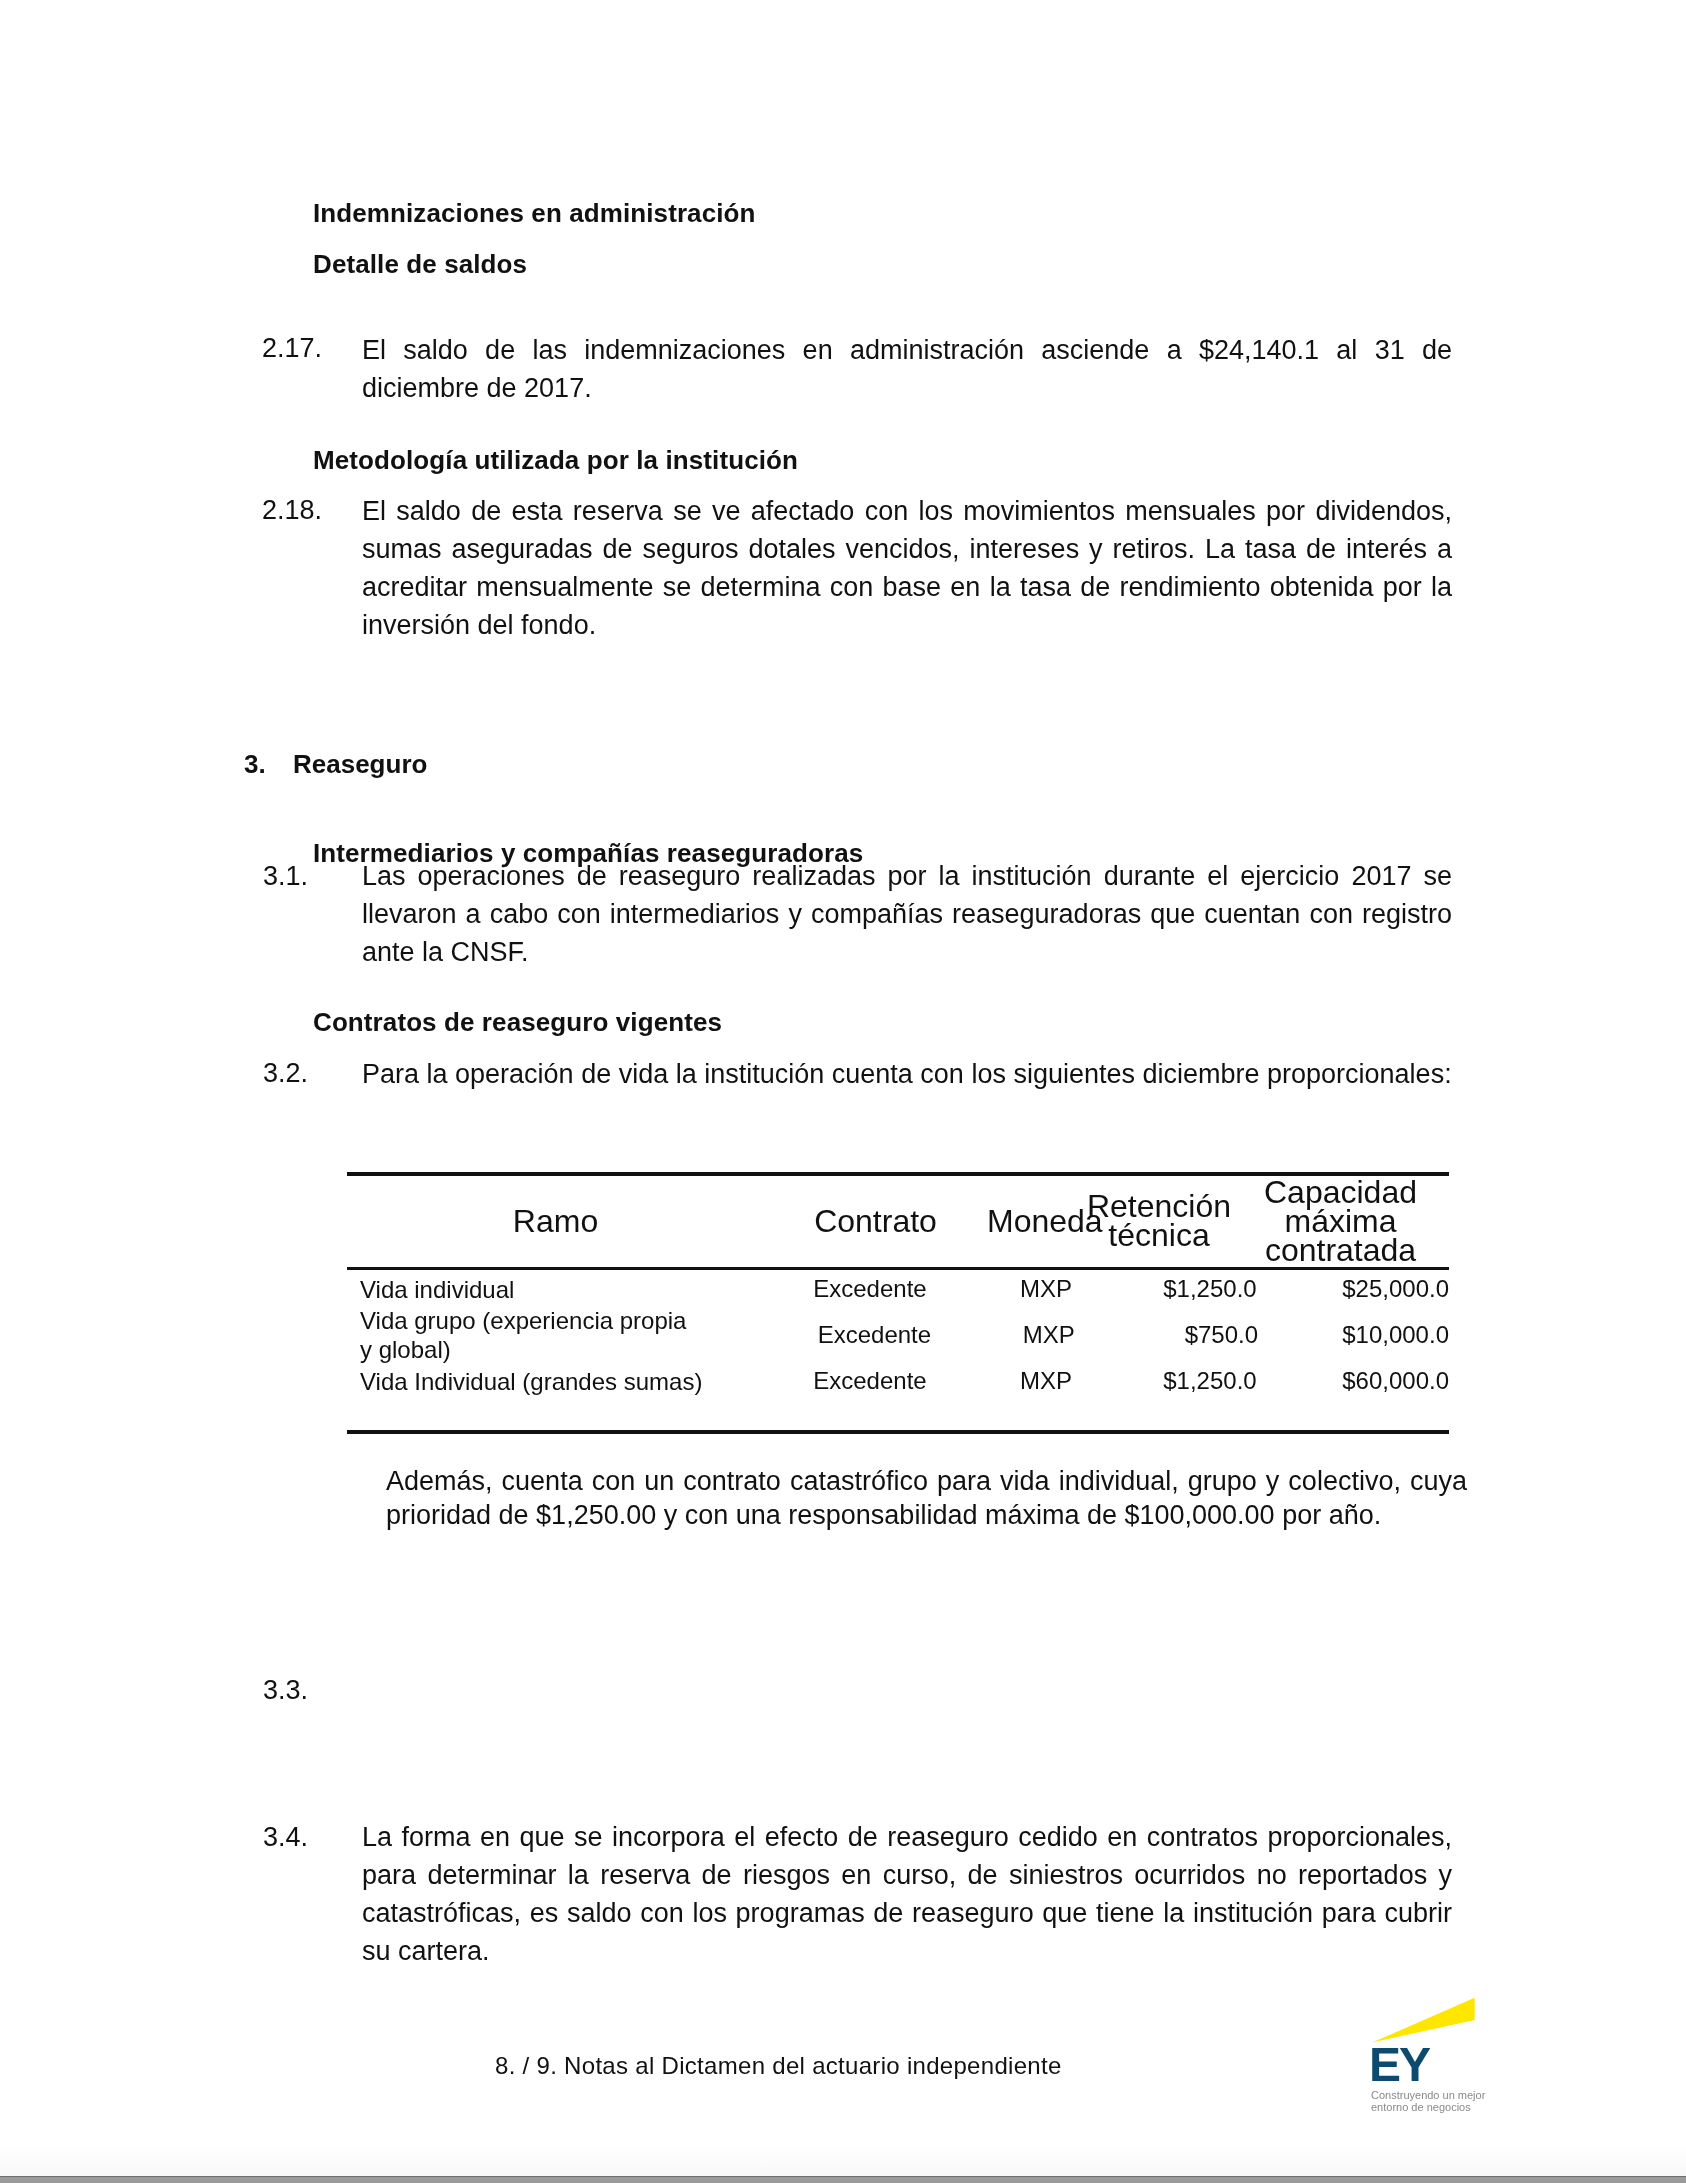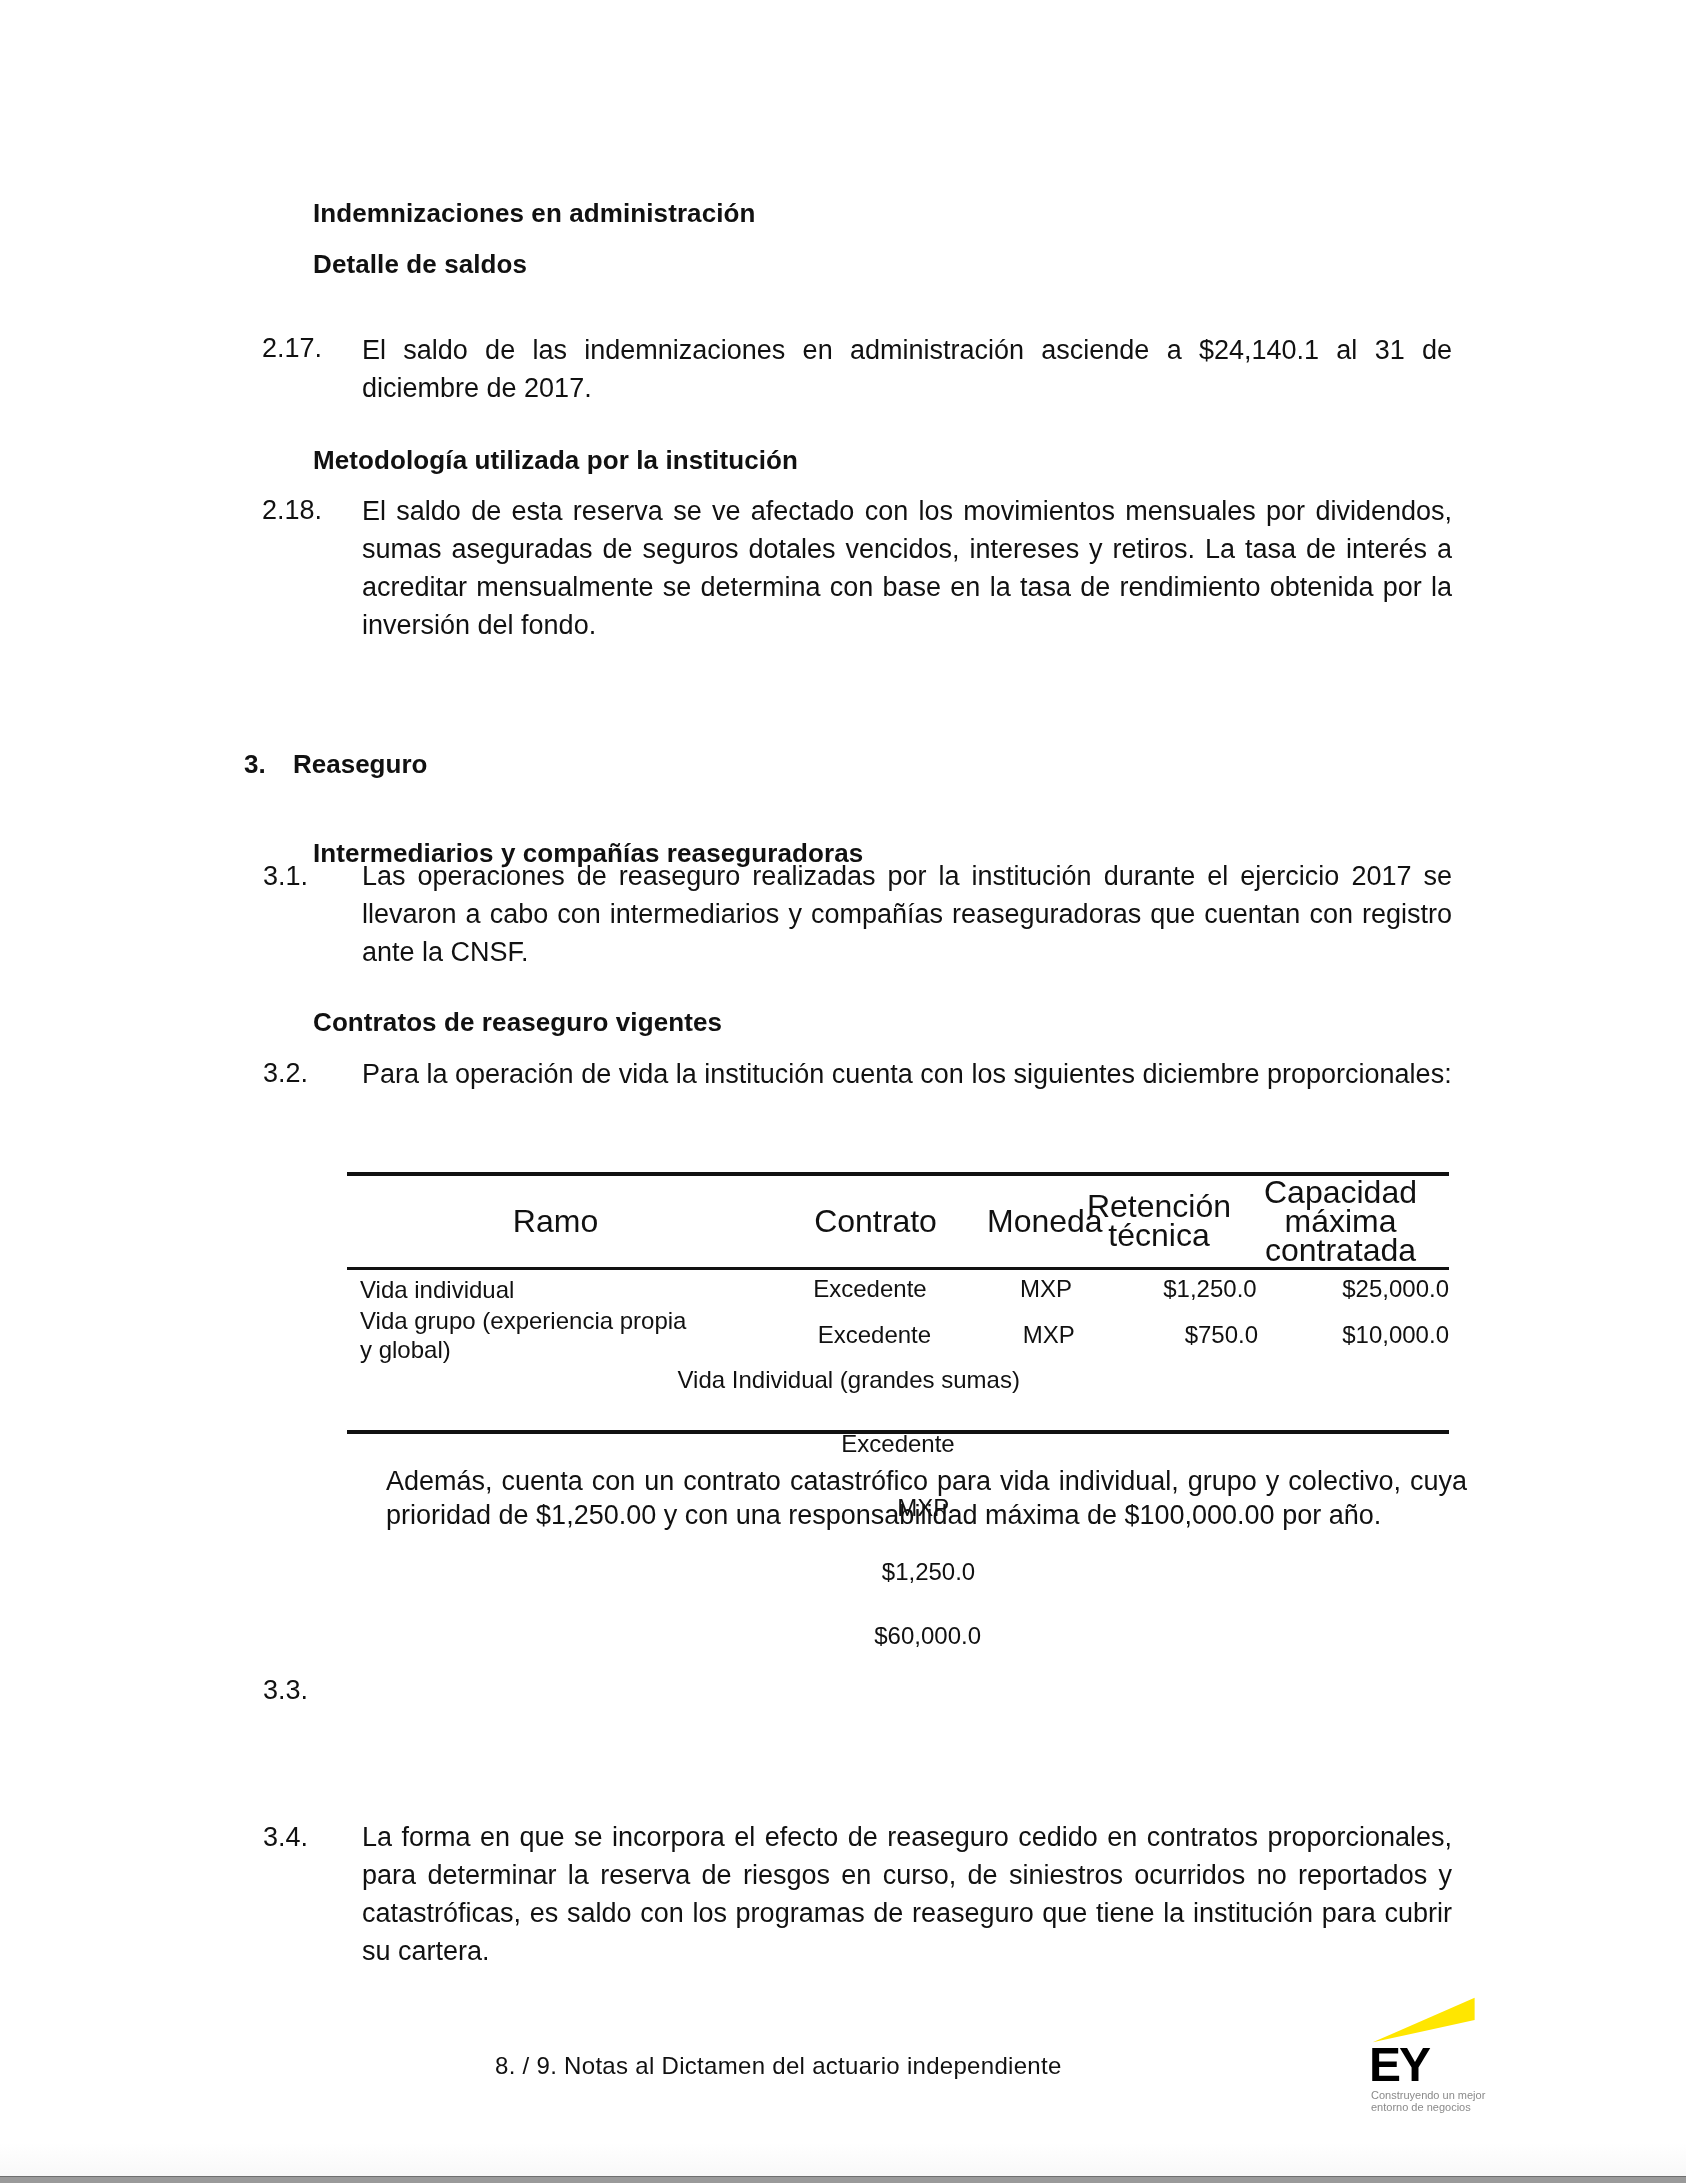--- a/index.html
+++ b/index.html
@@ -39,21 +39,21 @@
   .tbl-head .c-ret { width: 148px; text-align: center; padding-right: 0; line-height: 29px; }
   .tbl-head .c-cap { width: 215px; line-height: 29px; }
   .tbl-body .c-ramo { width: 467px; line-height: 29px; }
   .tbl-body .c-contrato { width: 162px; }
   .tbl-body .c-moneda { width: 110px; }
   .tbl-body .c-ret { width: 173px; }
   .tbl-body .c-cap { width: 166px; text-align: right; }
 
   .footer-text { position: absolute; left: 495px; top: 2052px; font-size: 24px; letter-spacing: 0.3px; }
   .logo { position: absolute; left: 1369px; top: 1994px; width: 139px; height: 130px; }
-  .logo-word { position: absolute; left: 1369px; top: 2037px; font-size: 48px; font-weight: bold; color: #000000; letter-spacing: -1.9px; }
+  .logo-word { position: absolute; left: 1369px; top: 2037px; font-size: 48px; font-weight: bold; color: #0c4a6e; letter-spacing: -1.9px; }
   .logo-tag { position: absolute; left: 1371px; top: 2089px; font-size: 11px; line-height: 12px; color: #8a8a8a; }
 </style>
 </head>
 <body>
 
 <div class="page">
 
   <div class="abs h-sub" style="left:313px; top:198px;">Indemnizaciones en administración</div>
   <div class="abs h-sub" style="left:313px; top:249px;">Detalle de saldos</div>
 
@@ -96,21 +96,21 @@
         <div class="c-ret">$1,250.0</div>
         <div class="c-cap">$25,000.0</div>
       </div>
       <div class="tbl-row" style="height:61px;">
         <div class="c-ramo" style="padding-right:74px;">Vida grupo (experiencia propia y global)</div>
         <div class="c-contrato">Excedente</div>
         <div class="c-moneda">MXP</div>
         <div class="c-ret">$750.0</div>
         <div class="c-cap">$10,000.0</div>
       </div>
-      <div class="tbl-row" style="height:32px;flex-direction:column;">
+      <div class="tbl-row" style="height:32px;">
         <div class="c-ramo">Vida Individual (grandes sumas)</div>
         <div class="c-contrato">Excedente</div>
         <div class="c-moneda">MXP</div>
         <div class="c-ret">$1,250.0</div>
         <div class="c-cap">$60,000.0</div>
       </div>
     </div>
     <div class="rule-thick"></div>
   </div>
 

